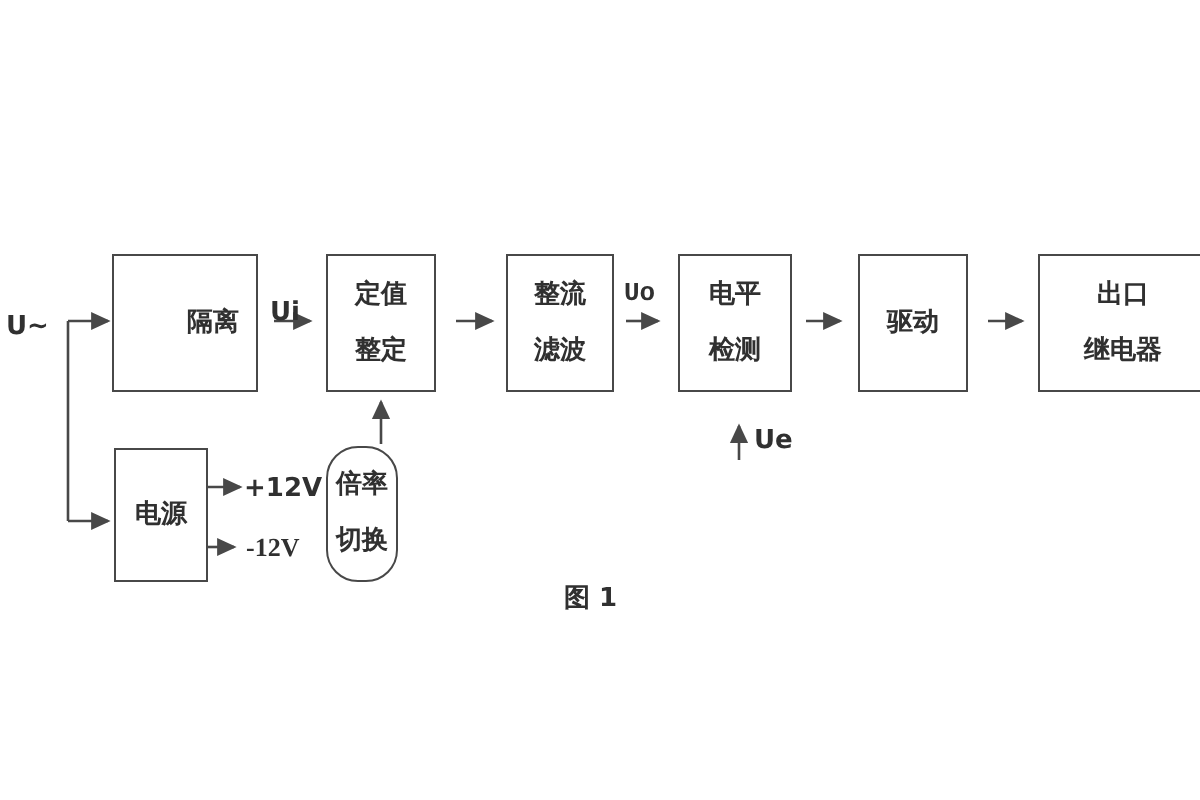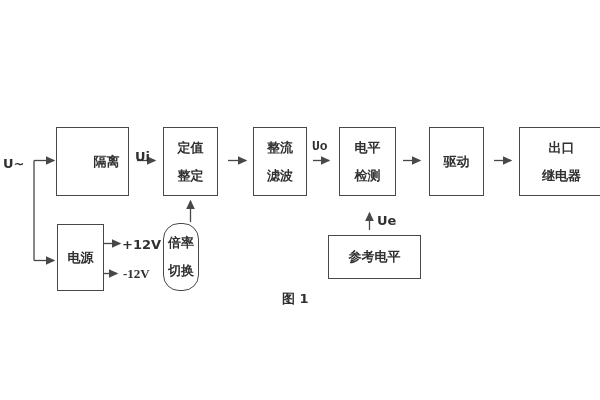--- a/index.html
+++ b/index.html
@@ -119,23 +119,20 @@
 
   <div class="box b-power">
     <span>电源</span>
   </div>
 
   <div class="box b-ratio">
     <span>倍率</span>
     <span>切换</span>
   </div>
 
-  <div class="box b-ref">
-    <span>参考电平</span>
-  </div>
 
   <span class="lbl lbl-input">U~</span>
   <span class="lbl lbl-ui">Ui</span>
   <span class="lbl lbl-uo">Uo</span>
   <span class="lbl lbl-ue">Ue</span>
   <span class="lbl lbl-p12">+12V</span>
   <span class="lbl lbl-n12">-12V</span>
 
   <span class="lbl lbl-cap">图 1</span>
 

